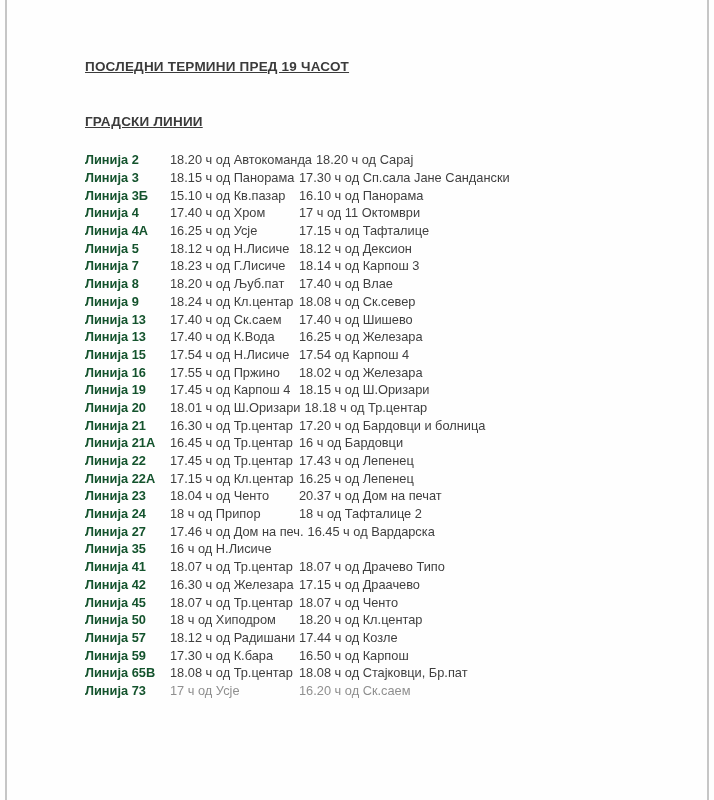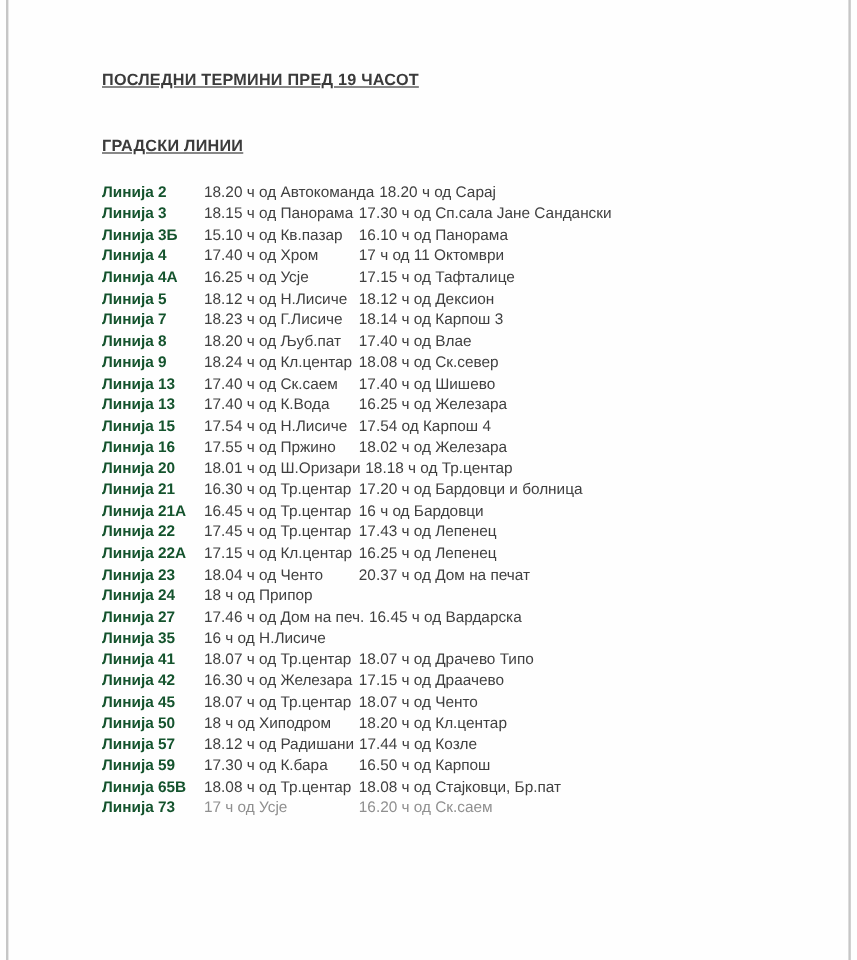--- a/index.html
+++ b/index.html
@@ -161,20 +161,25 @@
     <span class="t1">17.54 ч од Н.Лисиче</span>
     <span class="t2">17.54 од Карпош 4</span>
   </div>
 
   <div class="row">
     <span class="label">Линија 16</span>
     <span class="t1">17.55 ч од Пржино</span>
     <span class="t2">18.02 ч од Железара</span>
   </div>
 
+  <div class="row">
+    <span class="label">Линија 19</span>
+    <span class="t1">17.45 ч од Карпош 4</span>
+    <span class="t2">18.15 ч од Ш.Оризари</span>
+  </div>
 
   <div class="row">
     <span class="label">Линија 20</span>
     <span class="t1">18.01 ч од Ш.Оризари</span>
     <span class="t2">18.18 ч од Тр.центар</span>
   </div>
 
   <div class="row">
     <span class="label">Линија 21</span>
     <span class="t1">16.30 ч од Тр.центар</span>
@@ -201,20 +206,21 @@
 
   <div class="row">
     <span class="label">Линија 23</span>
     <span class="t1">18.04 ч од Ченто</span>
     <span class="t2">20.37 ч од Дом на печат</span>
   </div>
 
   <div class="row">
     <span class="label">Линија 24</span>
     <span class="t1">18 ч од Припор</span>
+    <span class="t2">18 ч од Тафталице 2</span>
   </div>
 
   <div class="row">
     <span class="label">Линија 27</span>
     <span class="t1">17.46 ч од Дом на печ.</span>
     <span class="t2">16.45 ч од Вардарска</span>
   </div>
 
   <div class="row">
     <span class="label">Линија 35</span>

